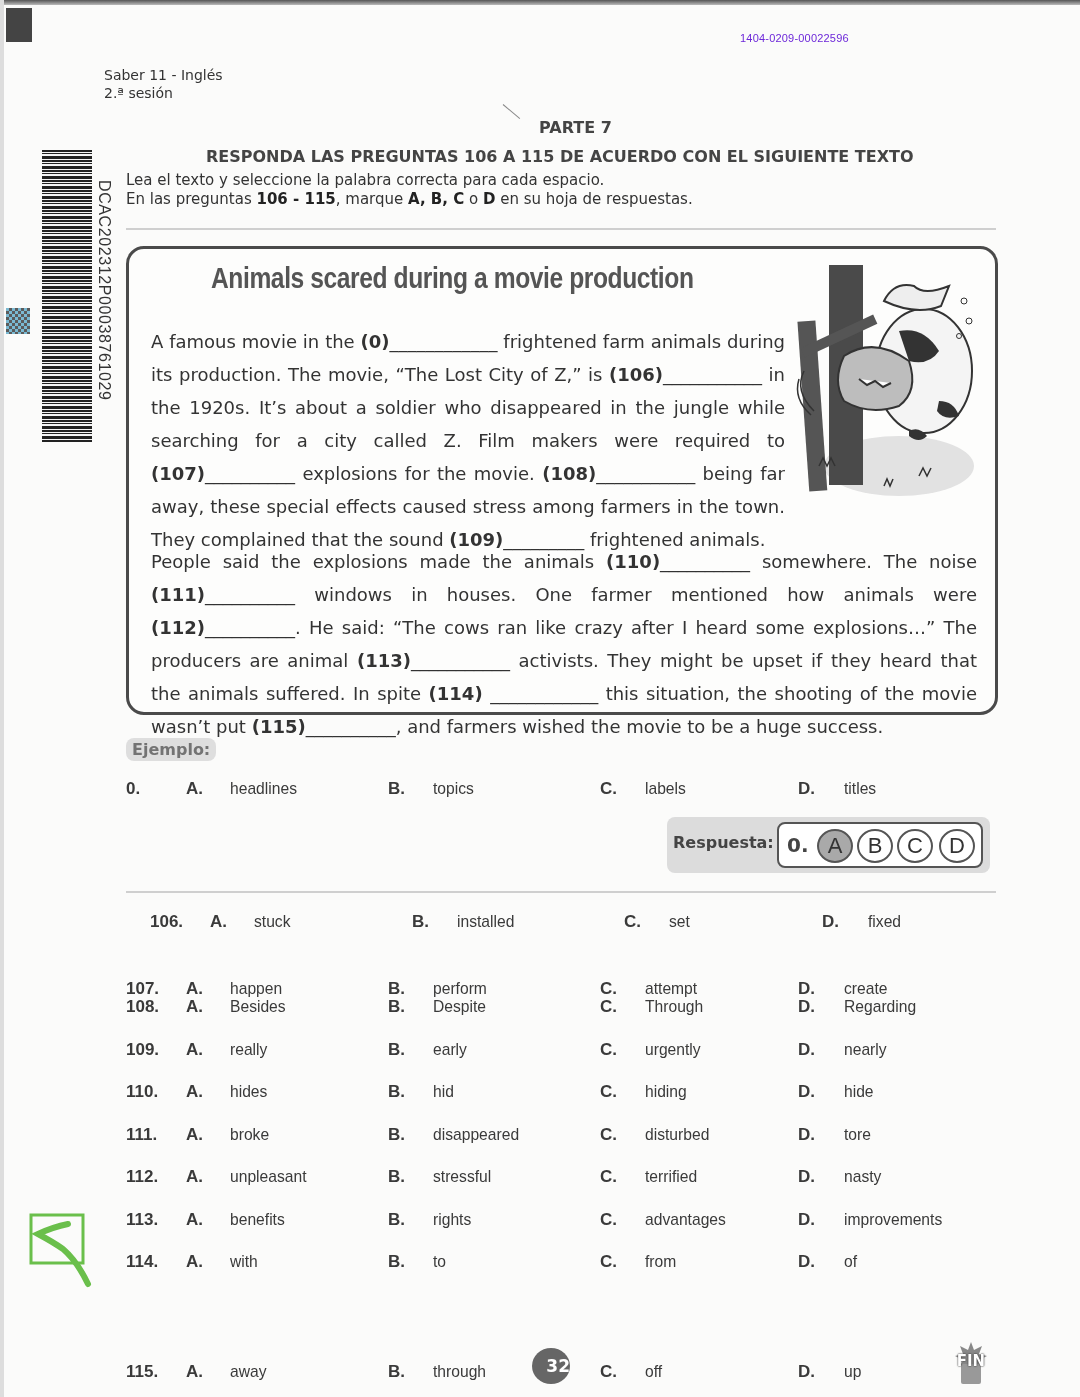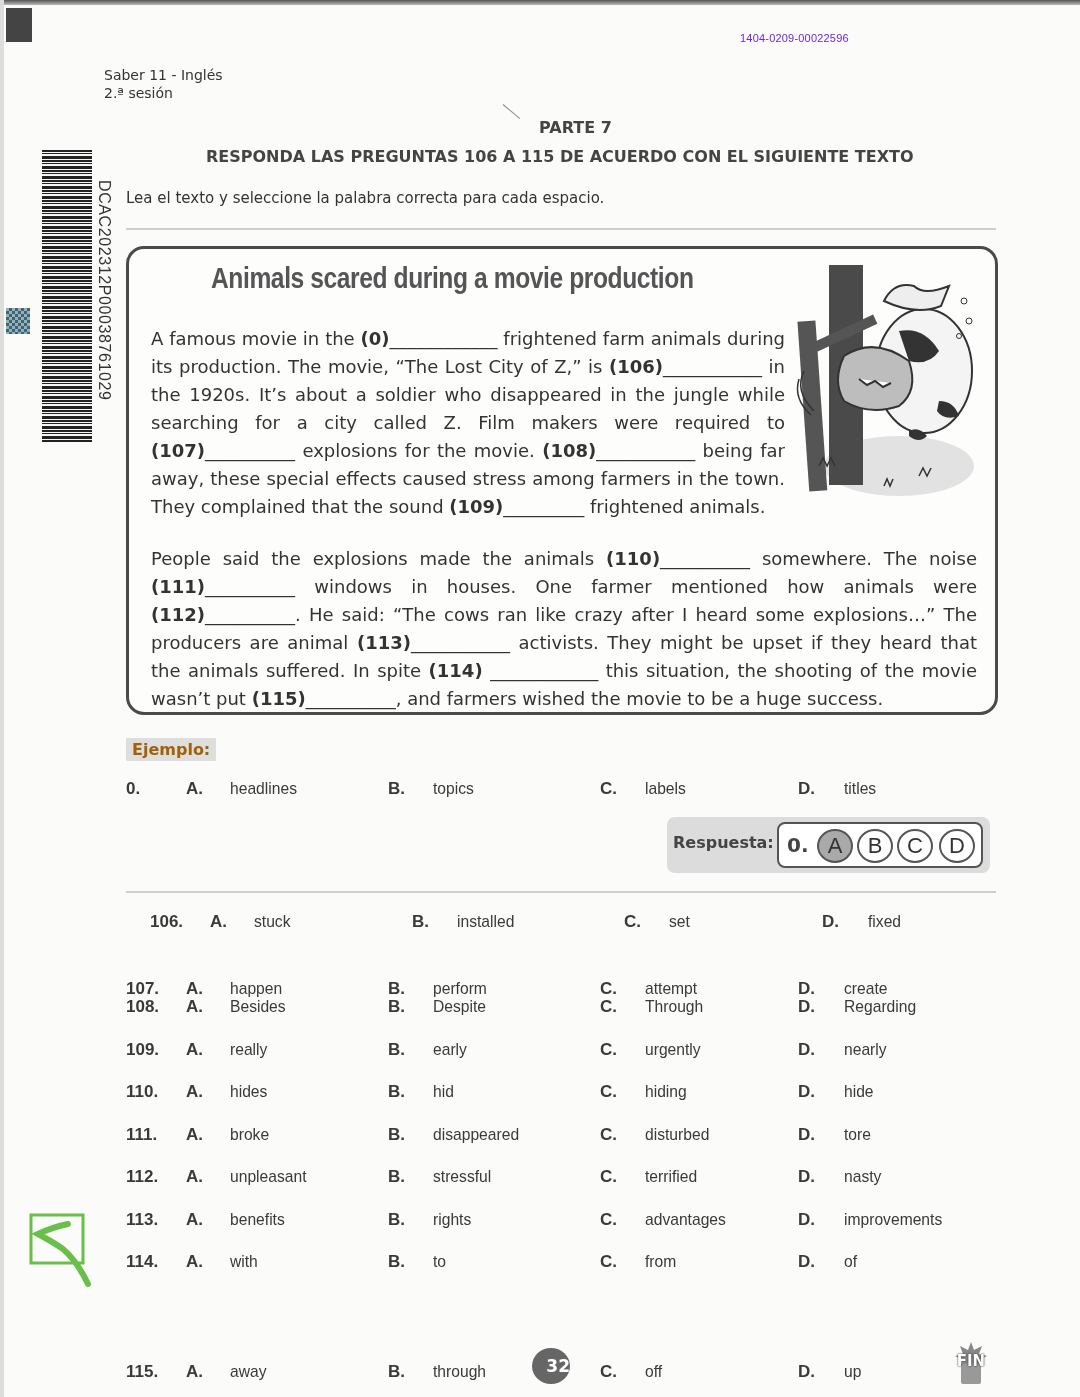--- a/index.html
+++ b/index.html
@@ -18,39 +18,39 @@
   .barcode { position: absolute; left: 42px; top: 150px; width: 50px; height: 292px;
     background: repeating-linear-gradient(180deg, #222 0 2px, #f5f5f5 2px 3px, #222 3px 4px, #f5f5f5 4px 6px, #222 6px 9px, #f5f5f5 9px 10px); }
   .barcode-text { position: absolute; left: 93px; top: 180px; width: 20px; height: 240px;
     writing-mode: vertical-rl; font-family: "Liberation Sans", sans-serif; font-size: 16px; color: #333; letter-spacing: 0.6px; }
   .datamatrix { position: absolute; left: 6px; top: 308px; width: 24px; height: 26px;
     background: repeating-conic-gradient(#333 0 25%, #5aa9c8 0 50%) 0 0/6px 6px; opacity: 0.8; }
 
   .part-title { position: absolute; left: 524px; top: 118px; font-weight: bold; font-size: 16px; color: #444; margin-left: 15px; }
   .part-tick { position: absolute; left: 503px; top: 104px; width: 22px; height: 1px; background: #888; transform: rotate(40deg); transform-origin: left; }
   .instr-heading { position: absolute; left: 206px; top: 147px; font-weight: bold; font-size: 16px; color: #444; }
-  .instr { position: absolute; left: 126px; top: 189px; font-size: 15px; line-height: 19px; color: #333; }
+  .instr { position: absolute; left: 126px; top: 171px; font-size: 15px; line-height: 19px; color: #333; }
   .instr b { color: #222; }
 
   .hr { position: absolute; left: 126px; width: 870px; height: 2px; background: #cfcfcf; }
 
   .passage-box { position: absolute; left: 126px; top: 246px; width: 872px; height: 469px;
     border: 3px solid #4a4a4a; border-radius: 18px; background: #fdfdfc; }
   .passage-title { position: absolute; left: 82px; top: 12px; font-family: "Liberation Sans", sans-serif;
     font-weight: bold; font-size: 30px; color: #555; transform: scaleX(0.82); transform-origin: left; letter-spacing: -0.5px; white-space: nowrap; }
-  .para { position: absolute; left: 22px; font-family: "DejaVu Sans", sans-serif; font-size: 18px; line-height: 28px;
+  .para { position: absolute; left: 22px; font-family: "DejaVu Sans", sans-serif; font-size: 18px; line-height: 33px;
     color: #333; text-align: justify; }
   .para b { color: #333; }
   .para1 { top: 76px; width: 634px; }
   .para2 { top: 296px; width: 826px; }
 
   .cow { position: absolute; left: 660px; top: 12px; width: 190px; height: 245px; }
 
-  .example-tag { position: absolute; left: 126px; top: 738px; padding: 2px 6px; background: #dedede; border-radius: 1px;
-    font-weight: bold; font-size: 16px; color: #a16207; }
+  .example-tag { position: absolute; left: 126px; top: 738px; padding: 2px 6px; background: #dedede; border-radius: 8px;
+    font-weight: bold; font-size: 16px; color: #737373; }
 
   .q-row { position: absolute; left: 126px; width: 880px; height: 26px; font-family: "Liberation Sans", sans-serif; font-size: 17px; color: #3a3a3a; }
   .q-row .num { position: absolute; left: 0; font-weight: bold; }
   .q-row .letter { position: absolute; font-weight: bold; }
   .q-row .opt { position: absolute; transform: scaleX(0.92); transform-origin: left; white-space: nowrap; }
   .la { left: 60px; } .oa { left: 104px; }
   .lb { left: 262px; } .ob { left: 307px; }
   .lc { left: 474px; } .oc { left: 519px; }
   .ld { left: 672px; } .od { left: 718px; }
 
@@ -85,20 +85,21 @@
 
 <div class="barcode"></div>
 <div class="barcode-text">DCAC202312P00038761029</div>
 <div class="datamatrix"></div>
 
 <div class="part-tick"></div>
 <div class="part-title">PARTE 7</div>
 <div class="instr-heading">RESPONDA LAS PREGUNTAS 106 A 115 DE ACUERDO CON EL SIGUIENTE TEXTO</div>
 <div class="instr">
   <div>Lea el texto y seleccione la palabra correcta para cada espacio.</div>
+  <div><span>En las preguntas </span><b>106 - 115</b><span>, marque  </span><b>A, B, C</b><span> o </span><b>D</b><span> en su hoja de respuestas.</span></div>
 </div>
 
 <div class="hr" style="top:228px;"></div>
 
 <div class="passage-box">
   <div class="passage-title">Animals scared during a movie production</div>
   <div class="para para1" id="para1"><span>A famous movie in the </span><b>(0)</b><span>____________ frightened farm animals during its production. The movie, “The Lost City of Z,” is </span><b>(106)</b><span>___________ in the 1920s. It’s about a soldier who disappeared in the jungle while searching for a city called Z. Film makers were required to </span><b>(107)</b><span>__________ explosions for the movie. </span><b>(108)</b><span>___________ being far away, these special effects caused stress among farmers in the town. They complained that the sound </span><b>(109)</b><span>_________ frightened animals.</span></div>
   <div class="para para2" id="para2"><span>People said the explosions made the animals </span><b>(110)</b><span>__________ somewhere. The noise </span><b>(111)</b><span>__________ windows in houses. One farmer mentioned how animals were </span><b>(112)</b><span>__________. He said: “The cows ran like crazy after I heard some explosions…” The producers are animal </span><b>(113)</b><span>___________ activists. They might be upset if they heard that the animals suffered. In spite </span><b>(114)</b><span> ____________ this situation, the shooting of the movie wasn’t put </span><b>(115)</b><span>__________, and farmers wished the movie to be a huge success.</span></div>
 
   <svg class="cow" viewBox="0 0 190 245">

